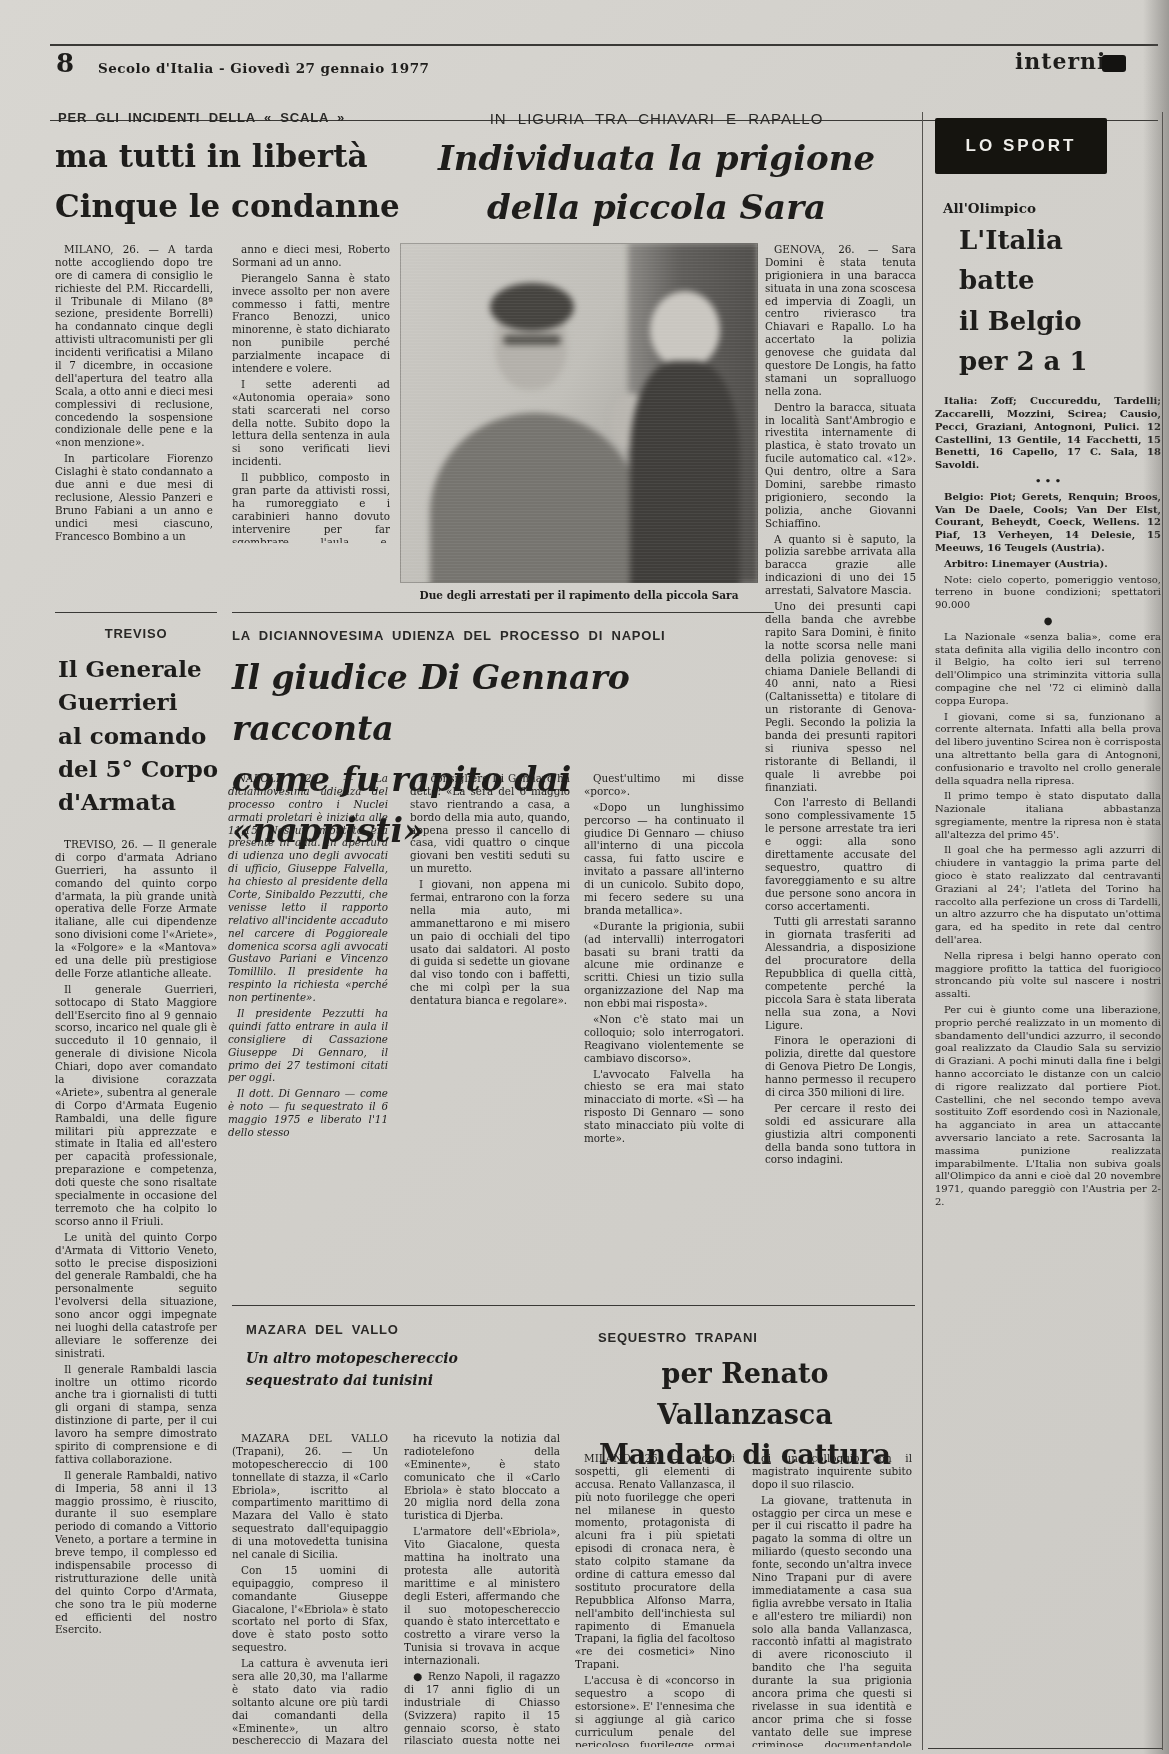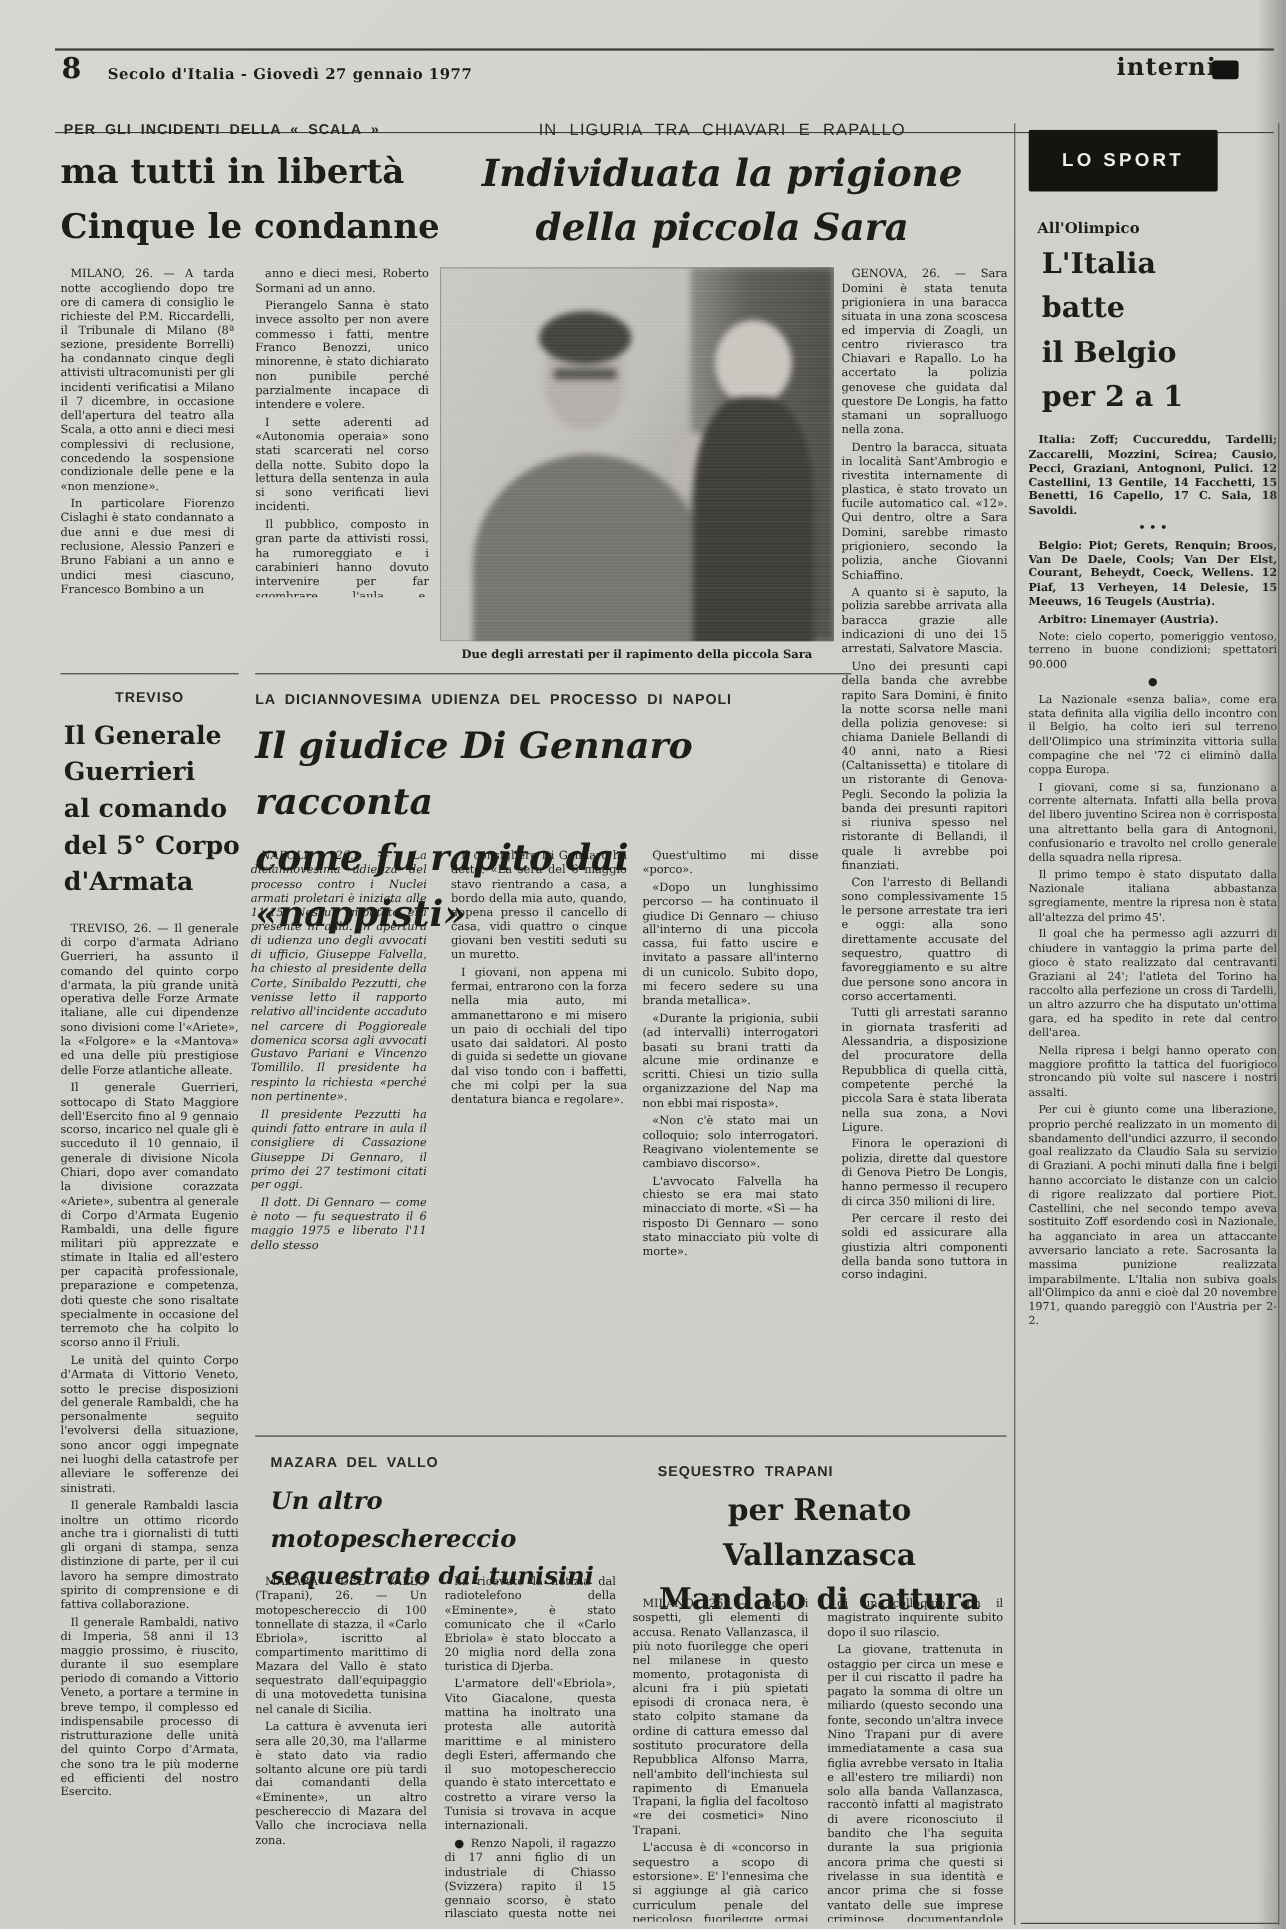--- a/index.html
+++ b/index.html
@@ -63,35 +63,35 @@
   
   .dg-kicker{position:absolute;left:232px;top:628px;}
   .dg-hl{position:absolute;left:232px;top:652px;width:535px;font-style:italic;
          font-size:33px;line-height:1.55;}
   .dg-col1{left:228px;top:772px;width:160px;height:520px;font-style:italic;}
   .dg-col2{left:410px;top:772px;width:160px;height:520px;}
   .dg-col3{left:572px;top:772px;width:160px;height:520px;margin-left:12px;}
   
   .mz-kicker{position:absolute;left:246px;top:1322px;}
   .mz-hl{position:absolute;left:246px;top:1348px;width:310px;font-style:italic;
-         font-size:22px;line-height:1.55;}
+         font-size:14px;line-height:1.55;}
   .mz-col1{left:232px;top:1432px;width:156px;height:312px;}
   .mz-col2{left:404px;top:1432px;width:156px;height:312px;}
   
   .tp-kicker{position:absolute;left:598px;top:1330px;}
   .tp-hl{position:absolute;left:575px;top:1354px;width:340px;font-size:27px;line-height:1.5;text-align:center;}
   .tp-col1{left:575px;top:1452px;width:160px;height:295px;}
   .tp-col2{left:752px;top:1452px;width:160px;height:295px;}
   
   .sport{position:absolute;left:935px;top:118px;width:226px;height:1626px;overflow:hidden;}
   .sport-box{width:172px;height:56px;background:#15140f;color:#efeeea;display:flex;
              align-items:center;justify-content:center;font-family:"Liberation Sans",sans-serif;
              font-weight:bold;font-size:17px;letter-spacing:3px;border-radius:2px;}
   .sport-kicker{margin:26px 0 4px 8px;font-weight:bold;font-size:13.5px;}
-  .sport-hl{margin-left:12px;font-size:26px;font-weight:bold;line-height:1.55;}
+  .sport-hl{margin-left:24px;font-size:26px;font-weight:bold;line-height:1.55;}
   .sport-hl p{margin:0;}
   .sport .flow{margin-top:14px;font-size:10px;line-height:1.28;text-align:justify;}
   .lineup{font-weight:bold;}
   .sep{text-align:center;font-weight:bold;margin:6px 0;text-indent:0 !important;}
 </style>
 </head>
 <body>
 
 <div class="page">
 
@@ -200,20 +200,21 @@
   <div class="rule-h" style="left:232px;top:1305px;width:683px;"></div>
 
   <div class="article">
     <div class="kicker mz-kicker">MAZARA DEL VALLO</div>
     <div class="hl mz-hl">
         <p>Un altro motopeschereccio</p>
         <p>sequestrato dai tunisini</p>
       </div>
     <div class="bodycol mz-col1">
         <p>MAZARA DEL VALLO (Trapani), 26. — Un motopeschereccio di 100 tonnellate di stazza, il «Carlo Ebriola», iscritto al compartimento marittimo di Mazara del Vallo è stato sequestrato dall'equipaggio di una motovedetta tunisina nel canale di Sicilia.</p>
+        <p>Con 15 uomini di equipaggio, compreso il comandante Giuseppe Giacalone, l'«Ebriola» è stato scortato nel porto di Sfax, dove è stato posto sotto sequestro.</p>
         <p>La cattura è avvenuta ieri sera alle 20,30, ma l'allarme è stato dato via radio soltanto alcune ore più tardi dai comandanti della «Eminente», un altro peschereccio di Mazara del Vallo che incrociava nella zona.</p>
       </div>
     <div class="bodycol mz-col2">
         <p>ha ricevuto la notizia dal radiotelefono della «Eminente», è stato comunicato che il «Carlo Ebriola» è stato bloccato a 20 miglia nord della zona turistica di Djerba.</p>
         <p>L'armatore dell'«Ebriola», Vito Giacalone, questa mattina ha inoltrato una protesta alle autorità marittime e al ministero degli Esteri, affermando che il suo motopeschereccio quando è stato intercettato e costretto a virare verso la Tunisia si trovava in acque internazionali.</p>
         <p>● Renzo Napoli, il ragazzo di 17 anni figlio di un industriale di Chiasso (Svizzera) rapito il 15 gennaio scorso, è stato rilasciato questa notte nei pressi della stazione di servizio di Muggiano.</p>
       </div>
   </div>
 
   <div class="article">

